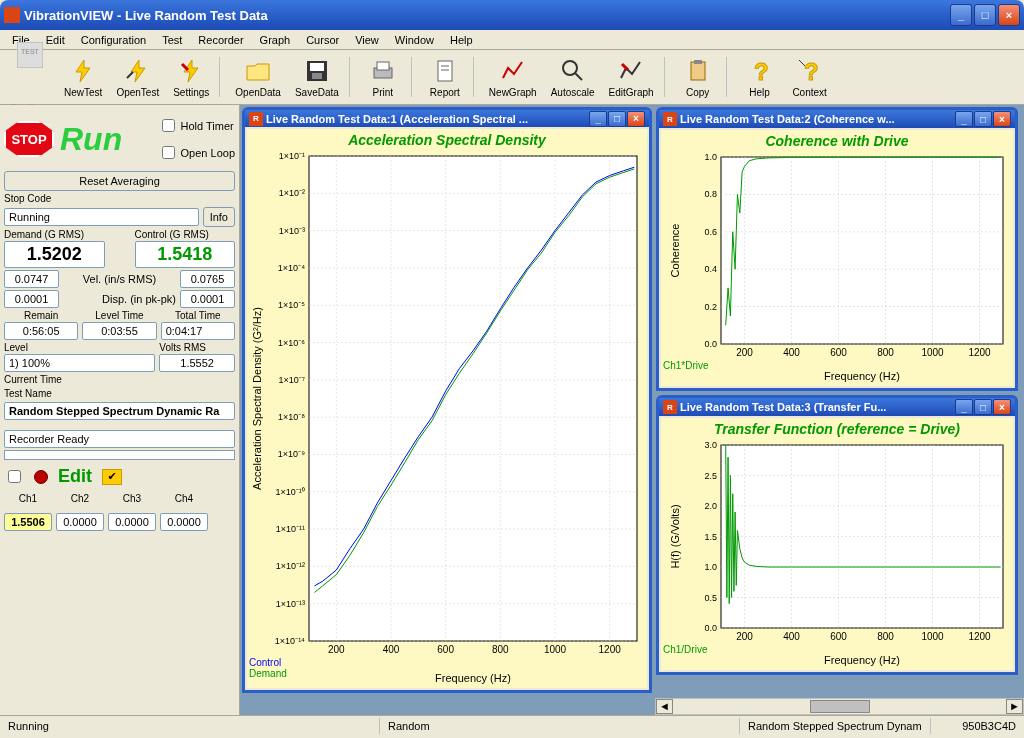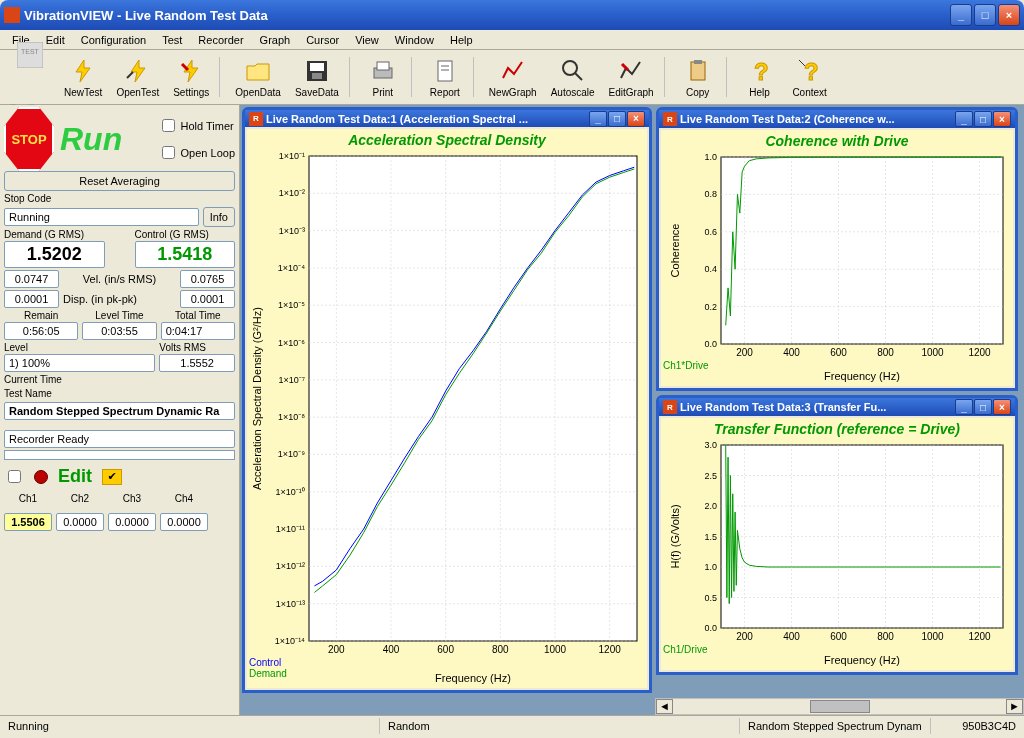--- a/index.html
+++ b/index.html
@@ -61,24 +61,24 @@
 
 .main { display:flex; height:610px; }
 
 
 .left-pane {
   width:240px; background:#ece9d8; padding:4px; border-right:1px solid #aca899;
   display:flex; flex-direction:column; gap:2px;
 }
 .run-row { display:flex; align-items:center; gap:6px; height:60px; }
 .stop-sign {
-  width:50px; height:64px; background:#e30613;
+  width:50px; height:36px; background:#e30613;
   clip-path: polygon(30% 0,70% 0,100% 30%,100% 70%,70% 100%,30% 100%,0 70%,0 30%);
   display:flex; align-items:center; justify-content:center;
-  color:#fde047; font-weight:bold; font-size:13px;
+  color:#ffffff; font-weight:bold; font-size:13px;
   box-shadow:0 0 0 2px #fff inset;
 }
 .run-text { font-size:32px; font-weight:bold; font-style:italic; color:#2ecc40; }
 .chk-col { display:flex; flex-direction:column; gap:8px; margin-left:auto; }
 .chk-row { display:flex; align-items:center; gap:3px; }
 .btn {
   background:#ece9d8; border:1px solid #7f9db9; border-radius:3px;
   padding:3px 6px; text-align:center; font-size:11px;
 }
 .field {
@@ -336,21 +336,21 @@
       </div>
     </div>
 
     <div class="row">
       <div class="field" style="width:55px;text-align:center">0.0747</div>
       <div style="flex:1;text-align:center">Vel. (in/s RMS)</div>
       <div class="field" style="width:55px;text-align:center">0.0765</div>
     </div>
     <div class="row">
       <div class="field" style="width:55px;text-align:center">0.0001</div>
-      <div style="flex:1;text-align:left">Disp. (in pk-pk)</div>
+      <div style="flex:1;text-align:right">Disp. (in pk-pk)</div>
       <div class="field" style="width:55px;text-align:center">0.0001</div>
     </div>
 
     <div class="row">
       <div class="col" style="flex:1;text-align:center">
           <div class="label">Remain</div>
           <div class="field" style="text-align:center">0:56:05</div>
         </div>
       <div class="col" style="flex:1;text-align:center">
           <div class="label">Level Time</div>

